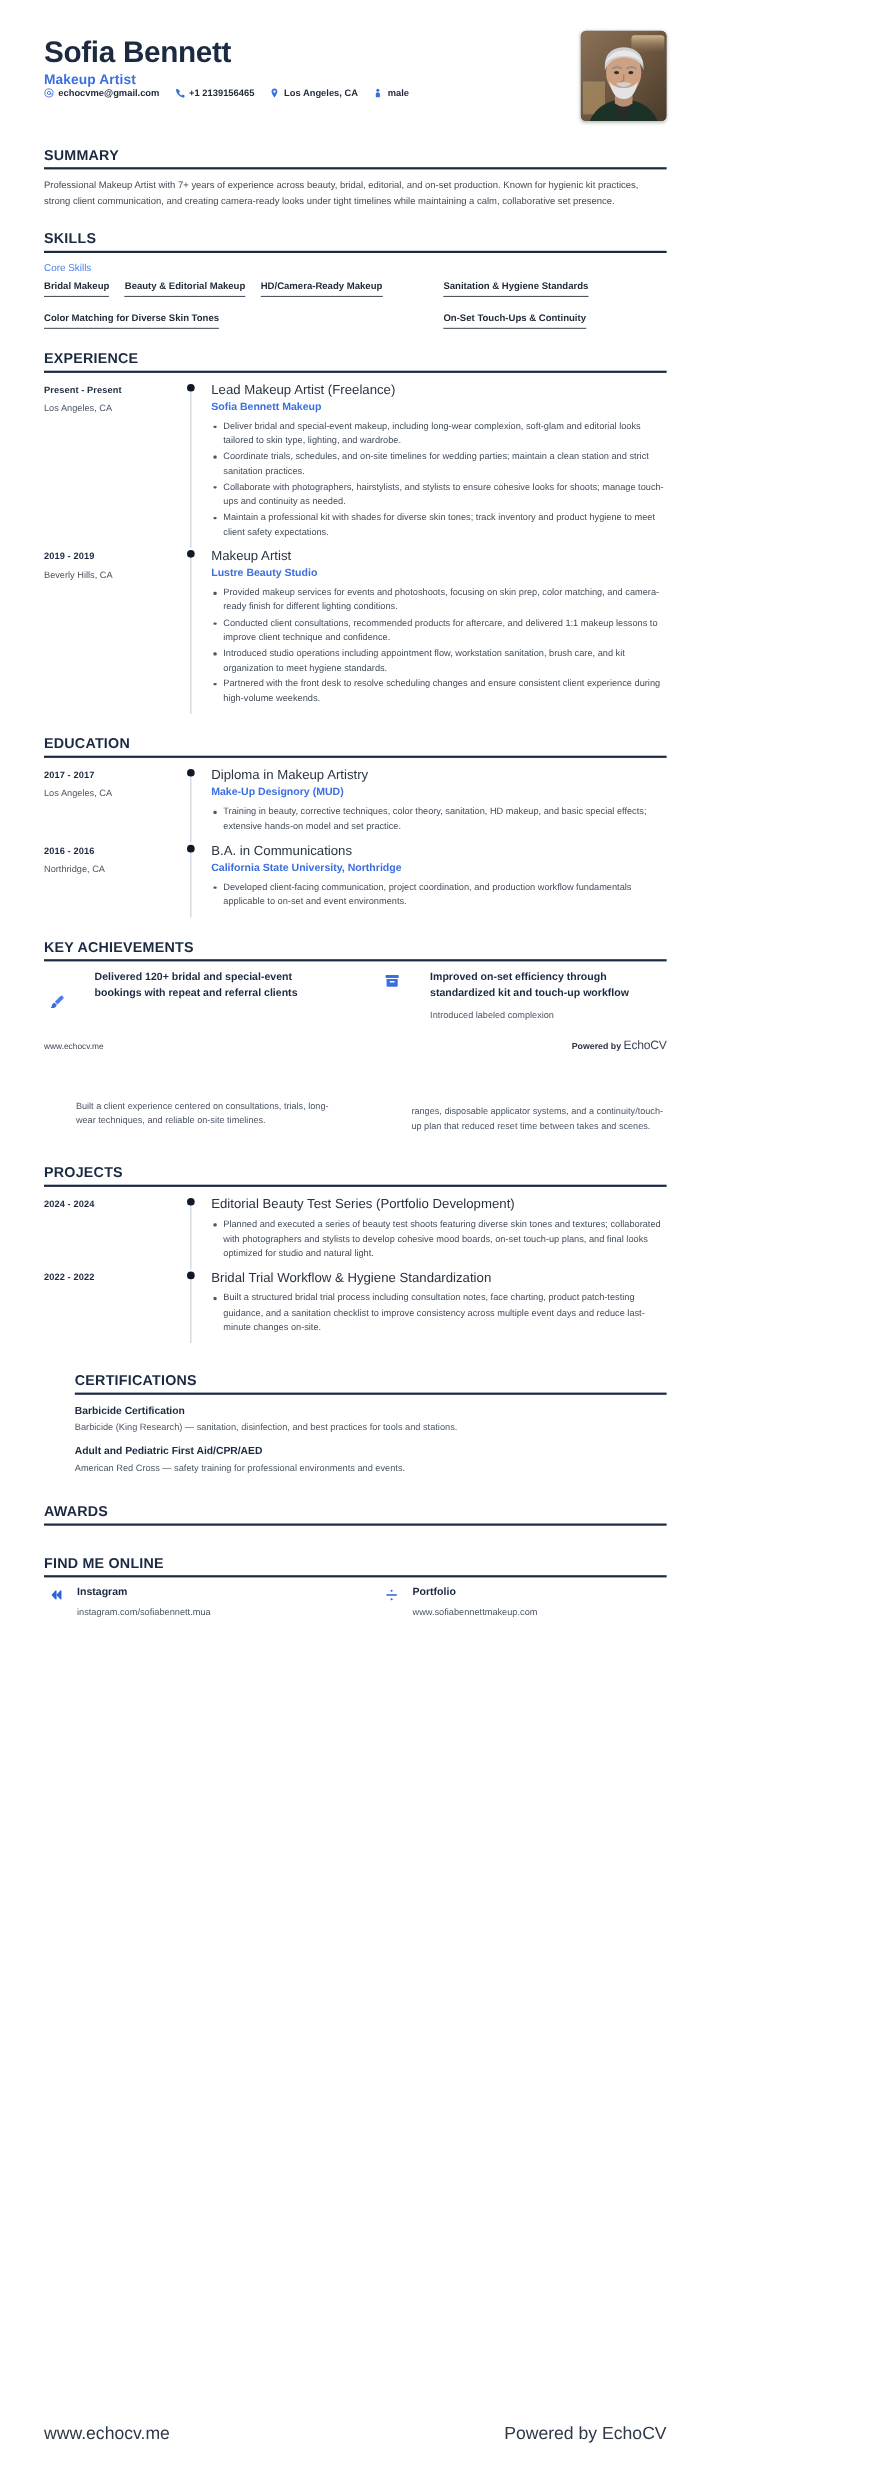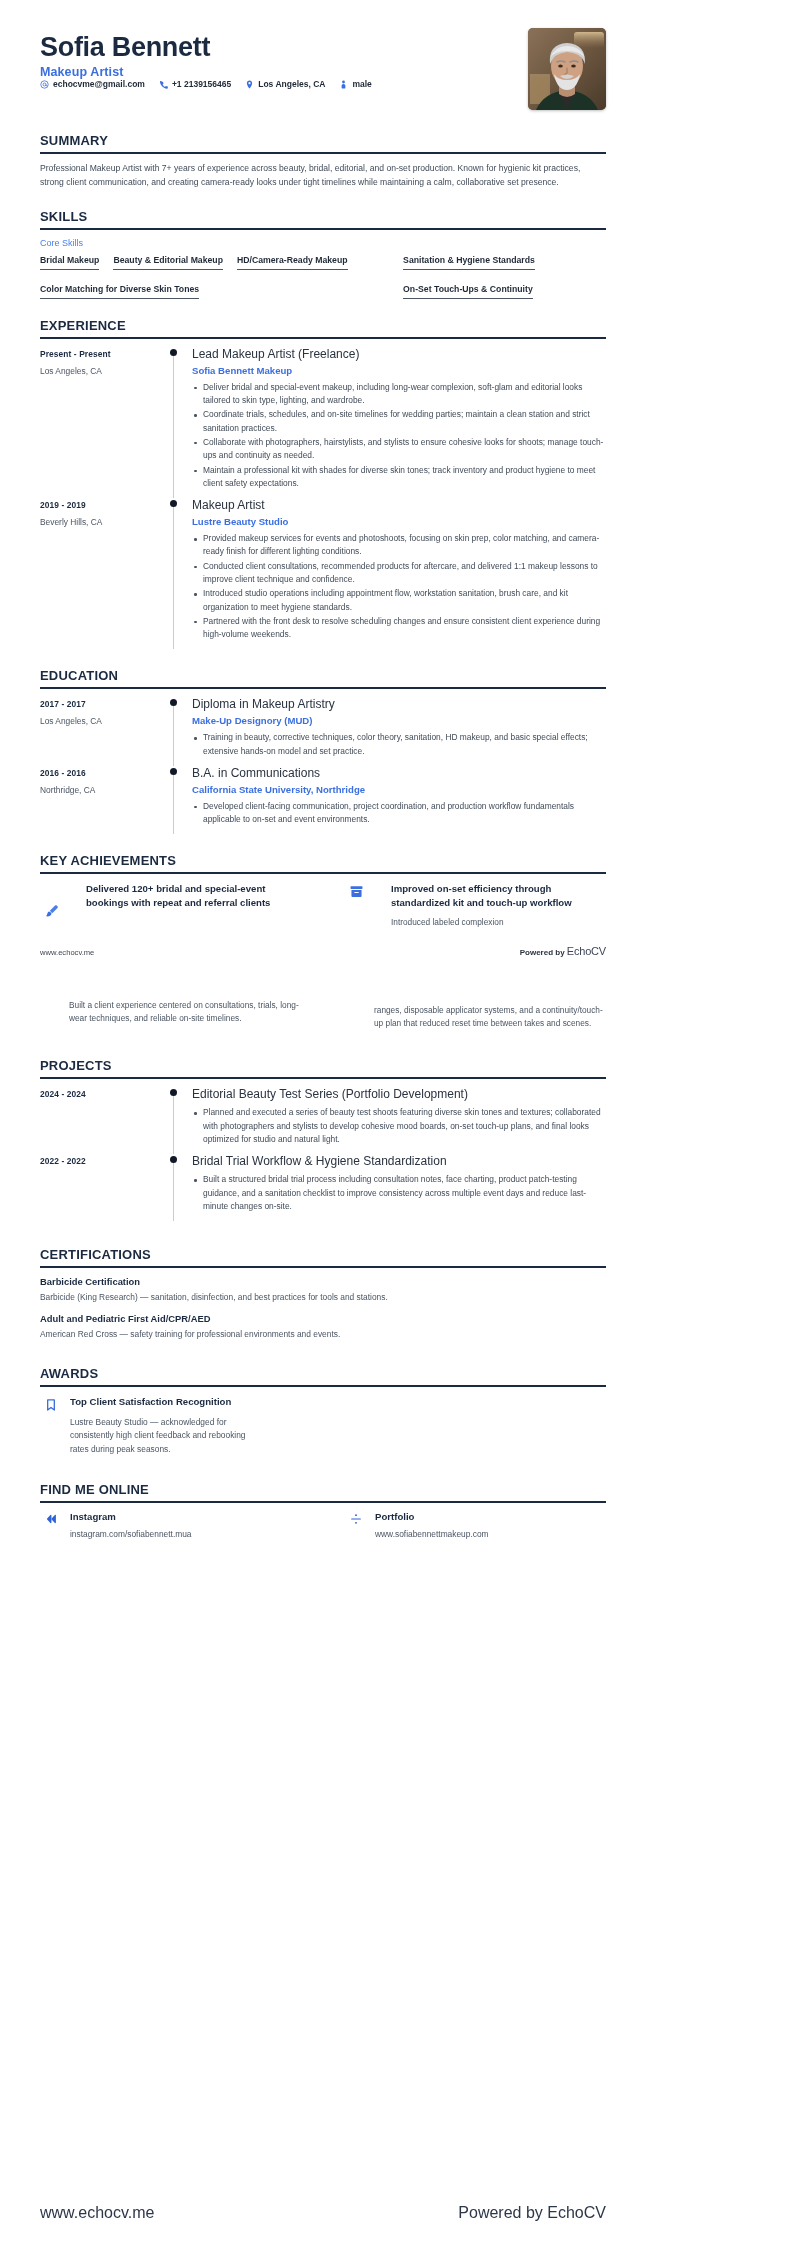--- a/index.html
+++ b/index.html
@@ -598,47 +598,36 @@
           </div>
         <div class="entry-main">
           <div class="entry-role">Bridal Trial Workflow &amp; Hygiene Standardization</div>
           <ul class="bullets" style="margin-top:4px;">
             <li>Built a structured bridal trial process including consultation notes, face charting, product patch-testing guidance, and a sanitation checklist to improve consistency across multiple event days and reduce last-minute changes on-site.</li>
           </ul>
         </div>
       </div>
     </div>
 
-    <div class="section" style="margin-top:26px;">
+    <div class="section" style="margin-top:26px;margin-left:28px;">
       <div class="section-title">CERTIFICATIONS</div>
       <div class="section-rule"></div>
       <div class="cert">
         <div class="cert-name">Barbicide Certification</div>
         <div class="cert-desc">Barbicide (King Research) — sanitation, disinfection, and best practices for tools and stations.</div>
       </div>
       <div class="cert">
         <div class="cert-name">Adult and Pediatric First Aid/CPR/AED</div>
         <div class="cert-desc">American Red Cross — safety training for professional environments and events.</div>
       </div>
     </div>
 
     <div class="section" style="margin-top:26px;">
       <div class="section-title">AWARDS</div>
       <div class="section-rule"></div>
-      <div class="award">
-        <div class="award-icon">
-          <svg width="14" height="14" viewBox="0 0 16 16" fill="none" stroke="currentColor" stroke-width="1.5" stroke-linejoin="round">
-            <path d="M4.2 2.2h7.6v11.6L8 10.8l-3.8 3z"></path>
-          </svg>
-        </div>
-        <div>
-          <div class="award-title">Top Client Satisfaction Recognition</div>
-          <div class="award-desc">Lustre Beauty Studio — acknowledged for consistently high client feedback and rebooking rates during peak seasons.</div>
-        </div>
-      </div>
     </div>
 
     <div class="section" style="margin-top:26px;">
       <div class="section-title">FIND ME ONLINE</div>
       <div class="section-rule"></div>
       <div class="links-grid">
         <div class="link-item">
           <div class="link-icon">
             <svg width="14" height="14" viewBox="0 0 16 16" fill="currentColor">
               <path d="M7.3 3.4 3.6 7.4a.8.8 0 0 0 0 1.1l3.7 4a.7.7 0 0 0 1.2-.5V3.9a.7.7 0 0 0-1.2-.5z"></path>

